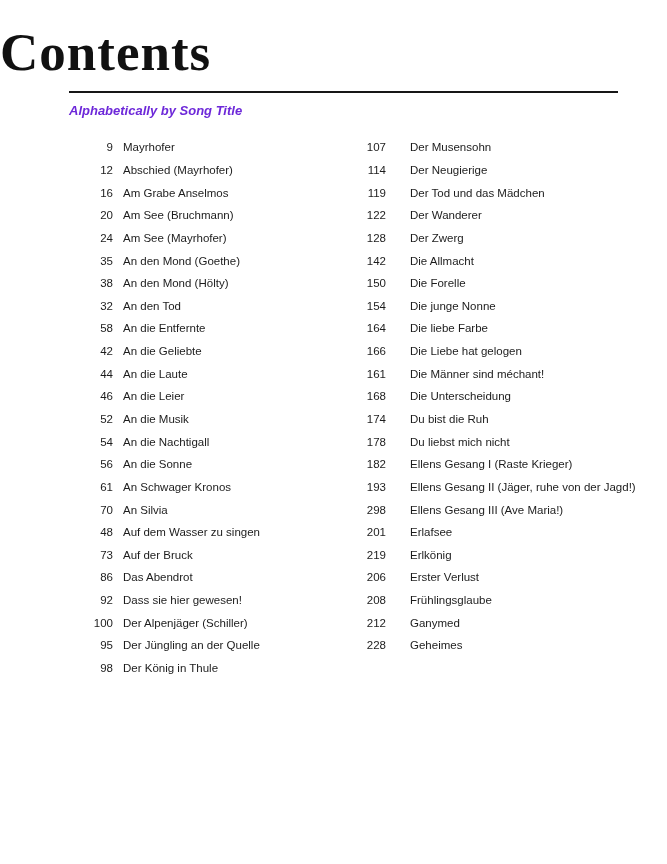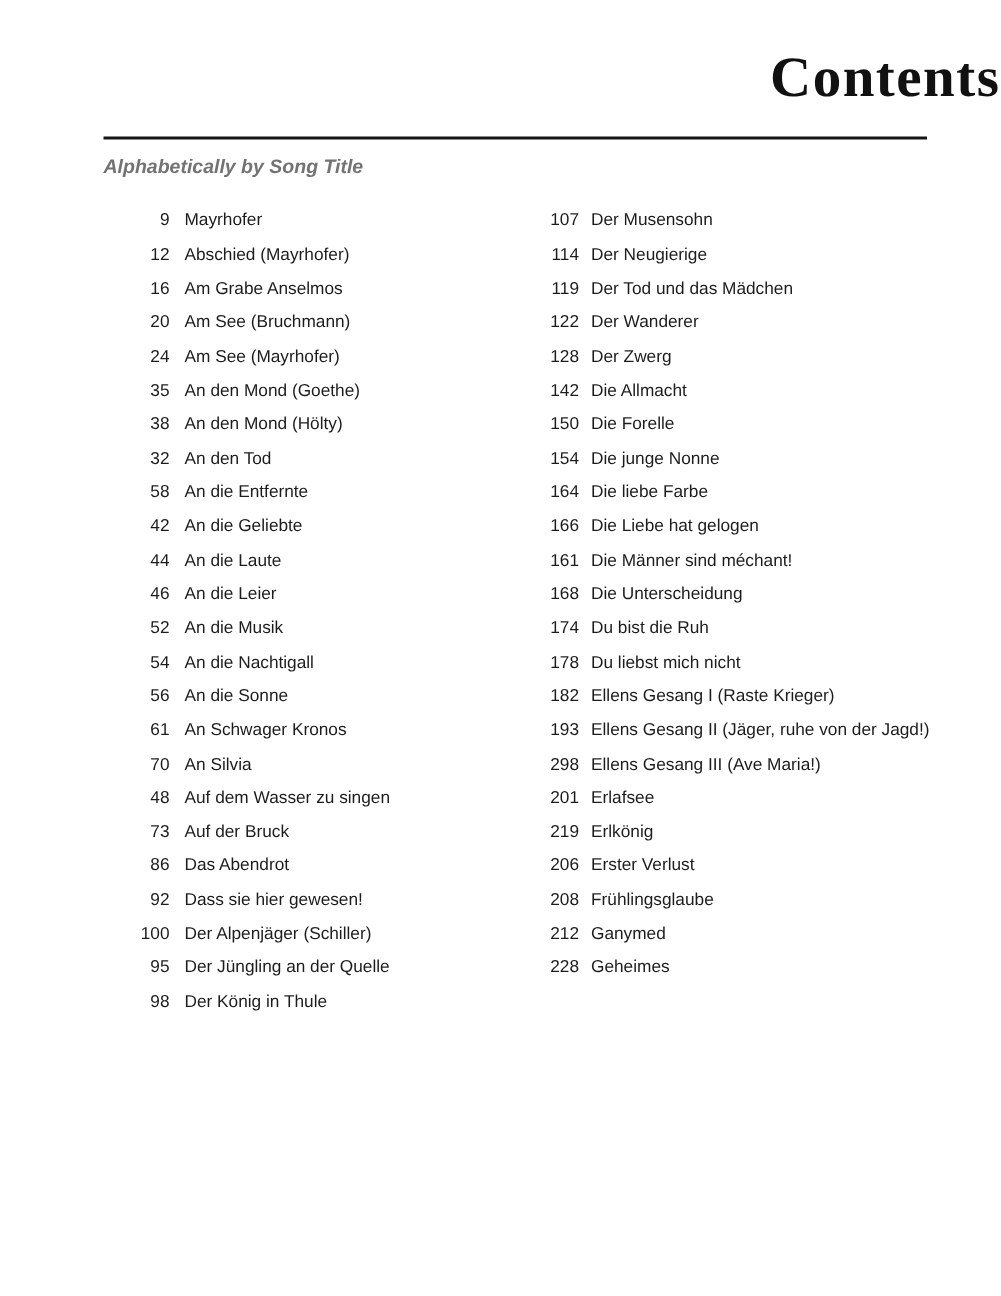--- a/index.html
+++ b/index.html
@@ -15,45 +15,45 @@
   .page {
     position: absolute;
     inset: 0;
     background: #ffffff;
   }
   .page-title {
     position: absolute;
     top: 30px;
     left: 0;
     width: 667px;
-    text-align: right;
+    text-align: left;
     font-family: "Liberation Serif", serif;
     font-weight: bold;
-    font-size: 38px;
+    font-size: 53px;
     line-height: 44px;
     letter-spacing: 1px;
     color: #111111;
   }
   .rule {
     position: absolute;
     top: 91px;
     left: 69px;
     width: 549px;
     height: 2px;
     background: #161616;
   }
   .subtitle {
     position: absolute;
     top: 103px;
     left: 69px;
     font-size: 13px;
     line-height: 16px;
     font-style: italic;
     font-weight: bold;
-    color: #737373;
+    color: #6d28d9;
   }
   .toc {
     position: absolute;
     top: 136px;
     left: 0;
     width: 667px;
   }
   .toc-col {
     position: absolute;
     top: 0;
@@ -71,21 +71,21 @@
   .toc-row .num {
     display: inline-block;
     text-align: right;
     flex: none;
   }
   .toc-col.left  .num { width: 53px; }
   .toc-col.right .num { width: 46px; }
   .toc-row .song {
     margin-left: 10px;
   }
-  .toc-col.right .song { margin-left: 8px; }
+  .toc-col.right .song { margin-left: 24px; }
 </style>
 </head>
 <body>
 
 <div class="page">
   <div class="page-title">Contents</div>
 
   <div class="rule"></div>
 
   <div class="subtitle">Alphabetically by Song Title</div>

